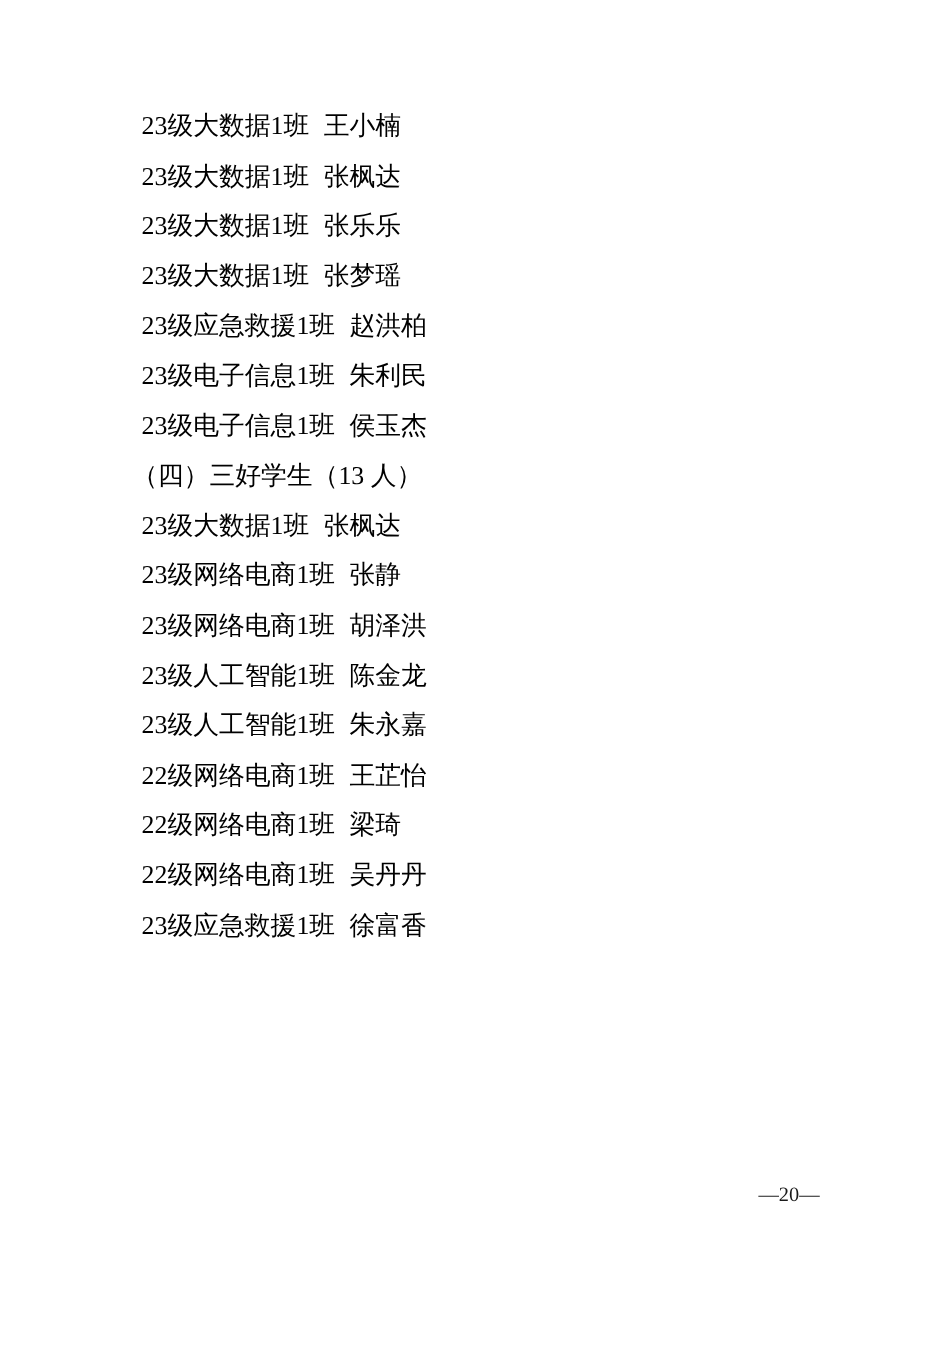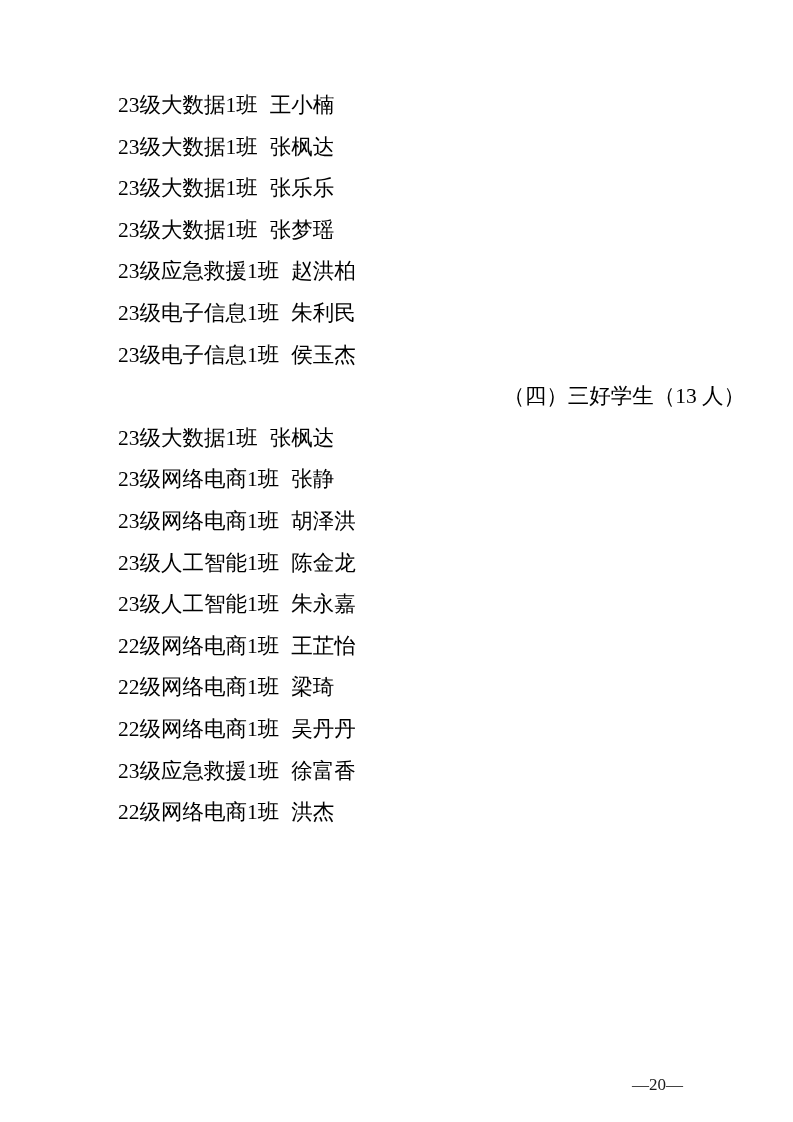--- a/index.html
+++ b/index.html
@@ -27,25 +27,24 @@
     height: 41.6px;
     line-height: 41.6px;
     font-size: 21.5px;
     white-space: nowrap;
   }
   .line.entry .student-name {
     margin-left: 12px;
   }
   .line.heading {
     margin-left: -8px;
-    text-align: right;
   }
   .page-number {
     position: absolute;
-    top: 1075px;
+    top: 986px;
     left: 632px;
     font-size: 17px;
     line-height: 20px;
     color: #1a1a1a;
     letter-spacing: 0px;
   }
 </style>
 </head>
 <body>
 
@@ -61,16 +60,15 @@
       <div class="line heading">（四）三好学生（13 人）</div>
       <div class="line entry"><span class="class-label">23级大数据1班</span><span class="student-name">张枫达</span></div>
       <div class="line entry"><span class="class-label">23级网络电商1班</span><span class="student-name">张静</span></div>
       <div class="line entry"><span class="class-label">23级网络电商1班</span><span class="student-name">胡泽洪</span></div>
       <div class="line entry"><span class="class-label">23级人工智能1班</span><span class="student-name">陈金龙</span></div>
       <div class="line entry"><span class="class-label">23级人工智能1班</span><span class="student-name">朱永嘉</span></div>
       <div class="line entry"><span class="class-label">22级网络电商1班</span><span class="student-name">王芷怡</span></div>
       <div class="line entry"><span class="class-label">22级网络电商1班</span><span class="student-name">梁琦</span></div>
       <div class="line entry"><span class="class-label">22级网络电商1班</span><span class="student-name">吴丹丹</span></div>
       <div class="line entry"><span class="class-label">23级应急救援1班</span><span class="student-name">徐富香</span></div>
-      <div class="line entry"><span class="class-label">22级网络电商1班</span><span class="student-name">洪杰</span></div>
     </div>
   <div class="page-number">—20—</div>
 </div>
 
 </body></html>

